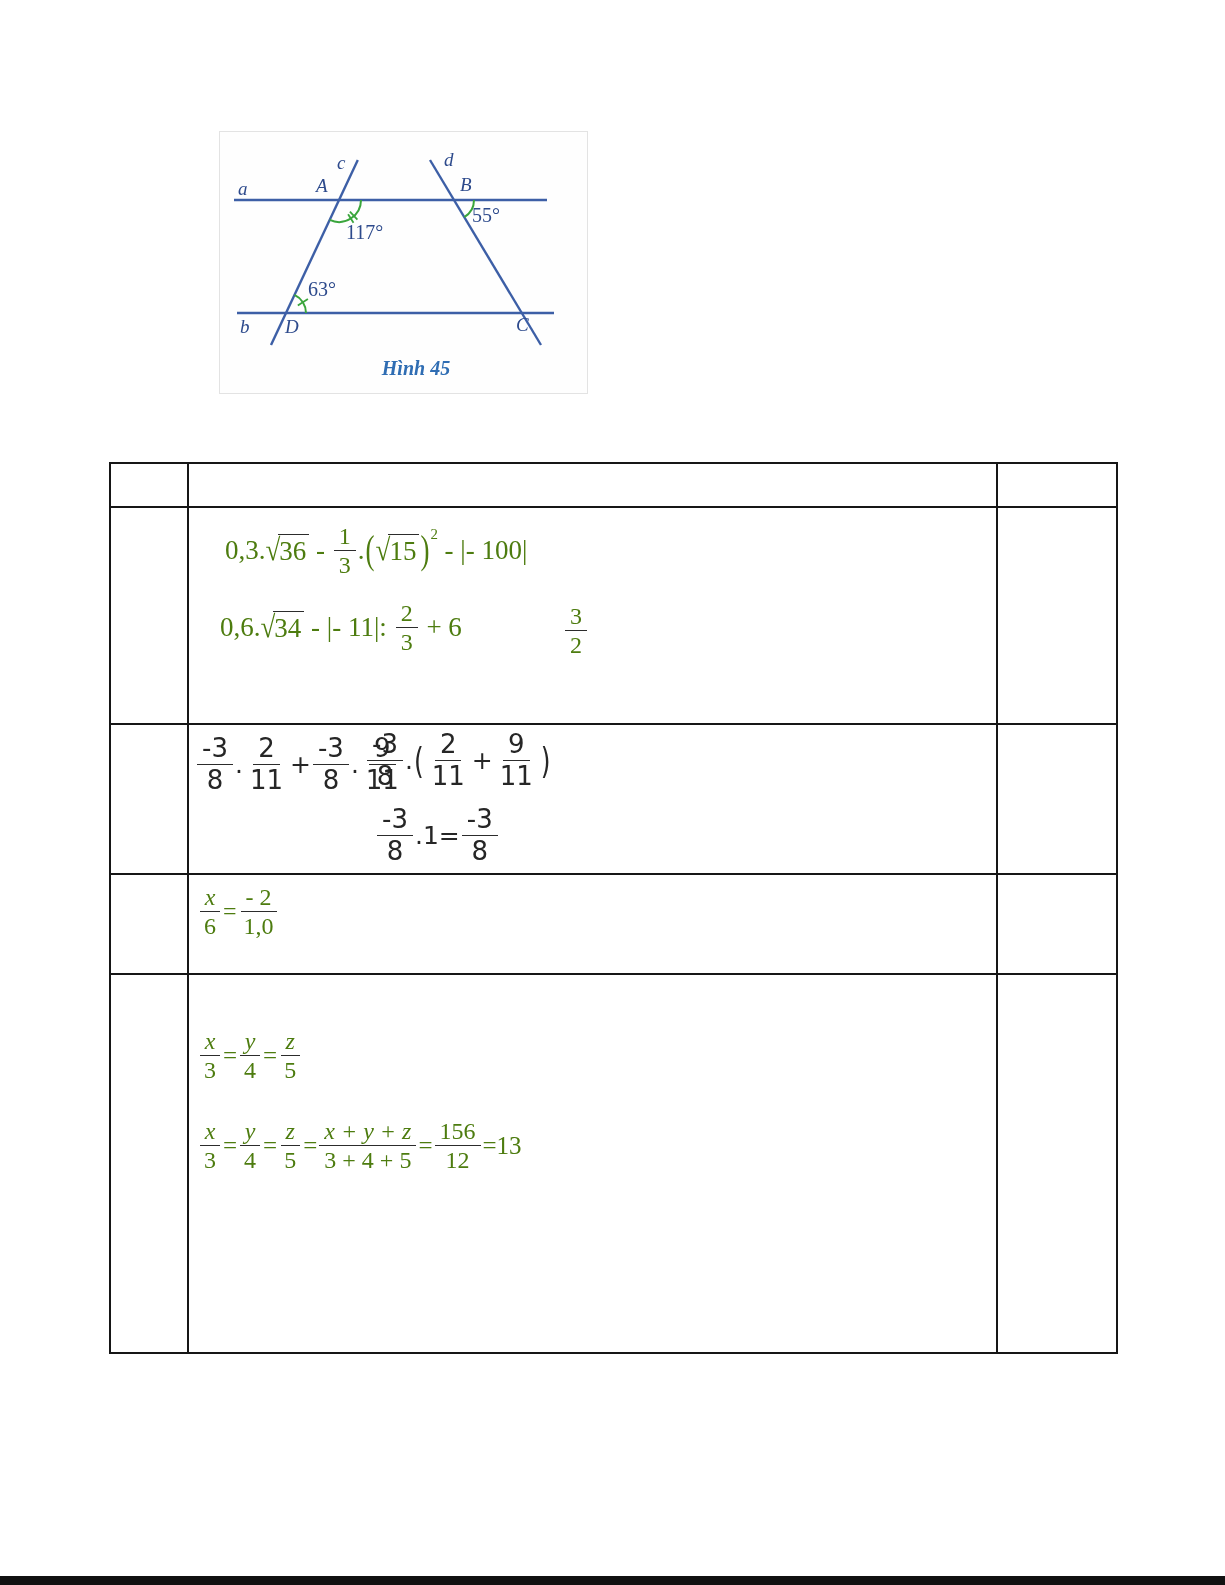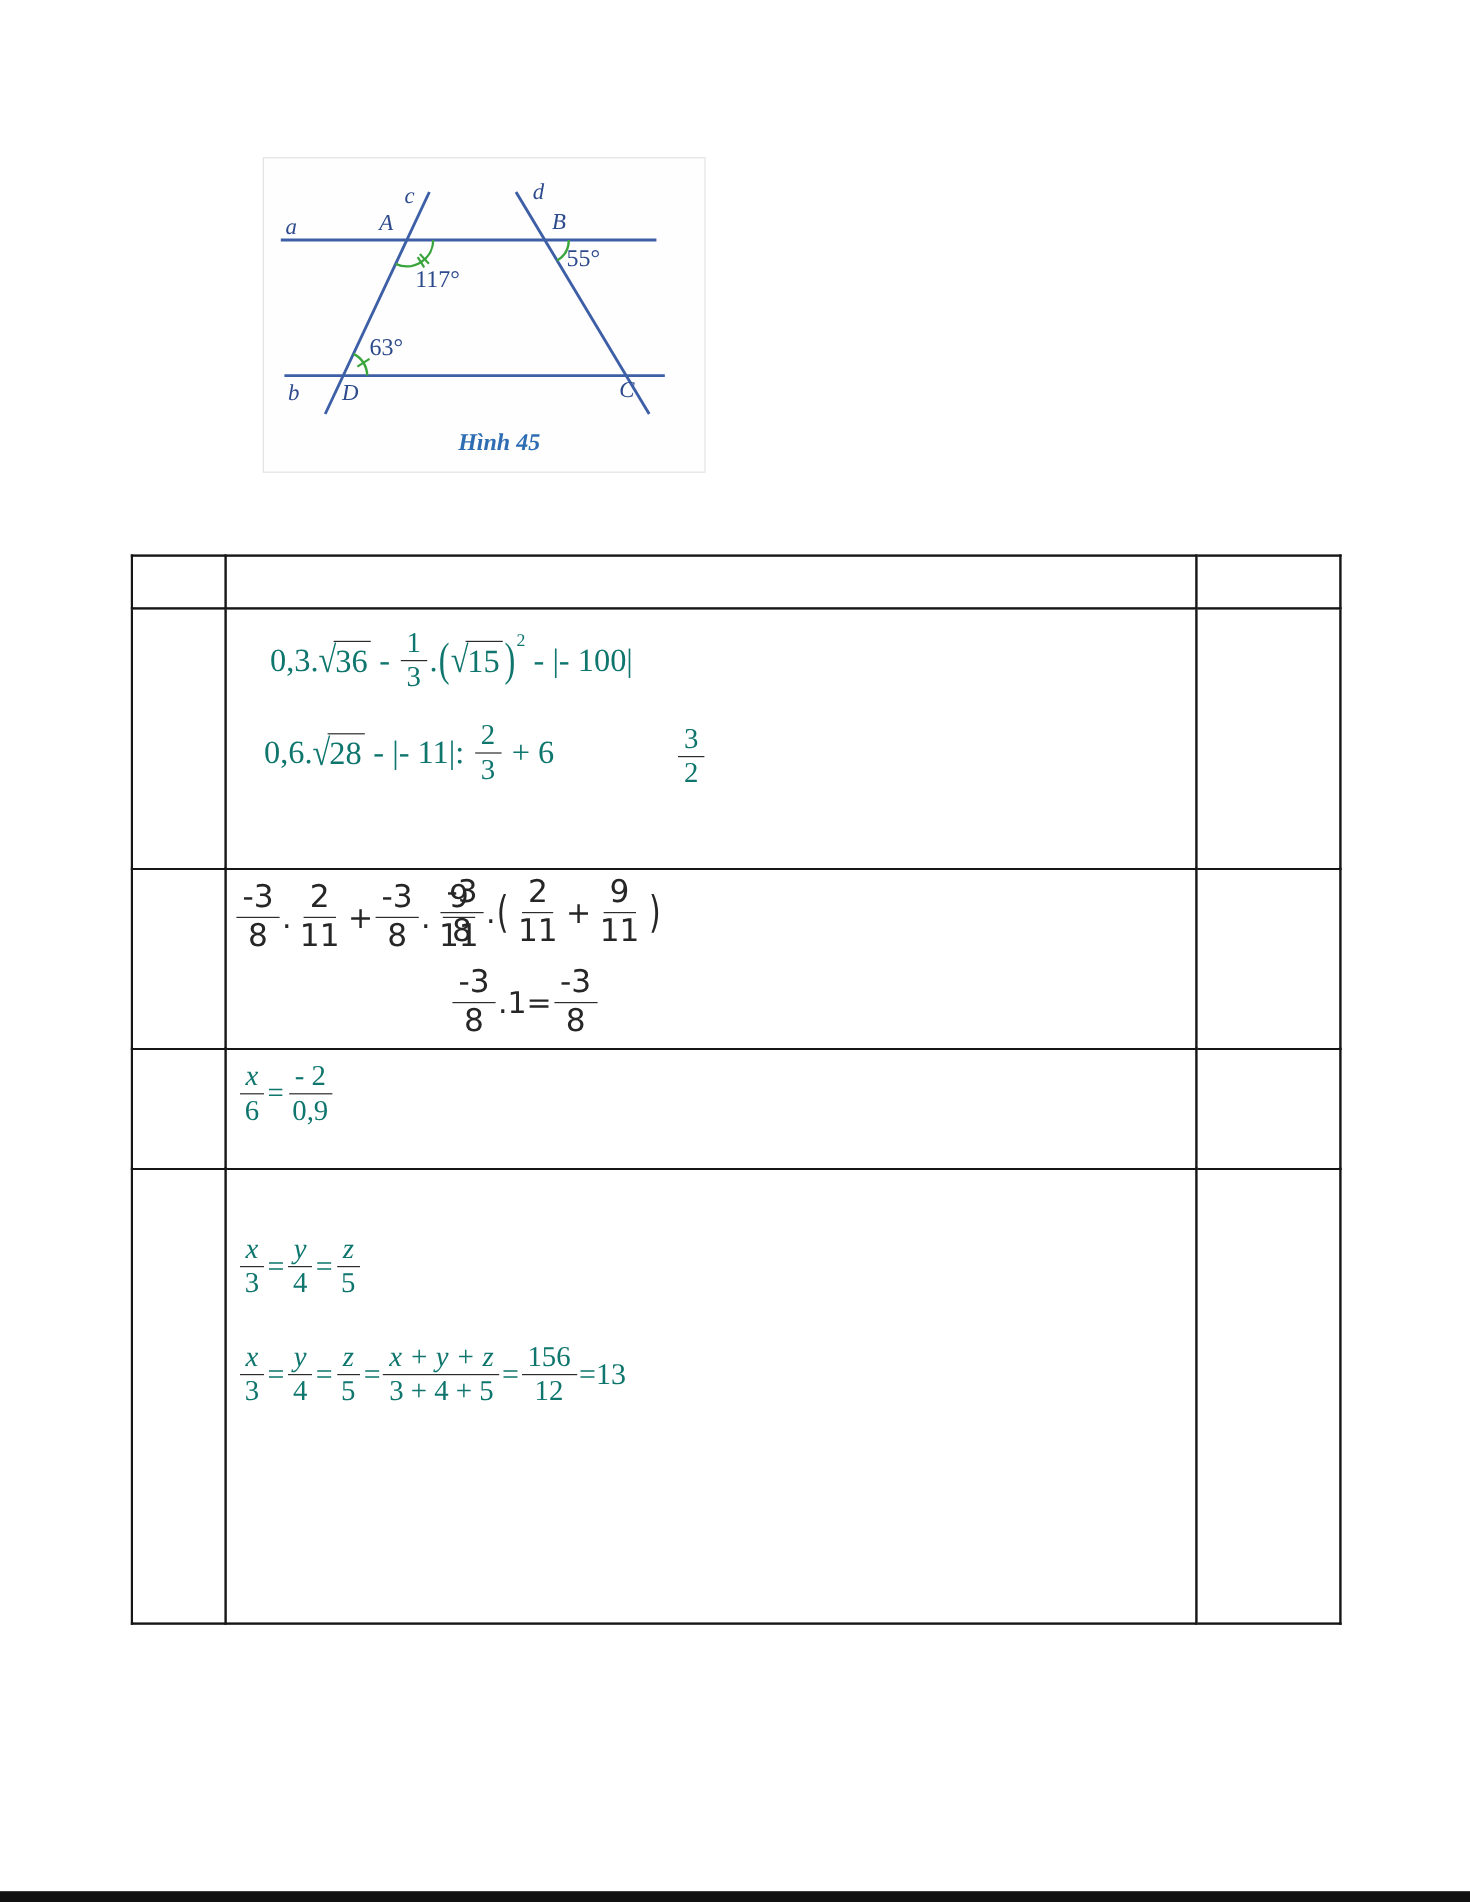--- a/index.html
+++ b/index.html
@@ -21,21 +21,21 @@
     position:absolute;left:109px;top:462px;border-collapse:collapse;
     table-layout:fixed;width:1007px;
   }
   table.sheet td{
     border:2px solid #161616;padding:0;position:relative;vertical-align:top;
     background:#fff;
   }
   
   .meq{
     position:absolute;display:inline-flex;align-items:center;white-space:pre;
-    color:#0f766e;font-family:"Liberation Serif",serif;font-size:27px;
+    color:#4d7c0f;font-family:"Liberation Serif",serif;font-size:27px;
   }
   .meq.sans{font-family:"DejaVu Sans",sans-serif;font-size:25px;color:#262626;}
   .meq .t{display:inline-block;}
   .frac{display:inline-flex;flex-direction:column;align-items:center;
         font-size:24px;line-height:1.18;text-align:center;margin:0 2px;}
   .sans .frac{font-size:26px;}
   .frac .num{border-bottom:1.7px solid #2c2c2c;padding:0 5px;}
   .frac .den{padding:0 5px;}
   .var{font-style:italic;font-family:"Liberation Serif",serif;}
   .sqrt{display:inline-flex;align-items:center;}
@@ -93,38 +93,38 @@
   <tbody>
       <tr style="height:44px">
     <td></td>
     <td></td>
     <td></td>
   </tr>
   <tr style="height:217px">
     <td></td>
     <td>
       <div class="meq" style="left:36px;top:14px;"><span class="t">0,3.</span><span class="sqrt"><span class="rs">√</span><span class="rad">36</span></span><span class="t"> - </span><span class="frac"><span class="num">1</span><span class="den">3</span></span><span class="t">.</span><span class="bigpar">(</span><span class="sqrt"><span class="rs">√</span><span class="rad">15</span></span><span class="bigpar">)</span><sup>2</sup><span class="t"> - |- 100|</span></div>
-      <div class="meq" style="left:31px;top:91px;"><span class="t">0,6.</span><span class="sqrt"><span class="rs">√</span><span class="rad">28</span></span><span class="t"> - |- 11|: </span><span class="frac"><span class="num">2</span><span class="den">3</span></span><span class="t"> + 6</span></div>
+      <div class="meq" style="left:31px;top:91px;"><span class="t">0,6.</span><span class="sqrt"><span class="rs">√</span><span class="rad">34</span></span><span class="t"> - |- 11|: </span><span class="frac"><span class="num">2</span><span class="den">3</span></span><span class="t"> + 6</span></div>
       <div class="meq" style="left:374px;top:94px;"><span class="frac"><span class="num">3</span><span class="den">2</span></span></div>
     </td>
     <td></td>
   </tr>
   <tr style="height:150px">
     <td></td>
     <td>
       <div class="meq sans" style="left:6px;top:8px;"><span class="frac"><span class="num">-3</span><span class="den">8</span></span><span class="t">.</span><span class="frac"><span class="num">2</span><span class="den">11</span></span><span class="t">+</span><span class="frac"><span class="num">-3</span><span class="den">8</span></span><span class="t">.</span><span class="frac"><span class="num">9</span><span class="den">11</span></span></div>
       <div class="meq sans" style="left:176px;top:4px;"><span class="frac"><span class="num">-3</span><span class="den">8</span></span><span class="t">.</span><span class="bigpar">(</span><span class="frac"><span class="num">2</span><span class="den">11</span></span><span class="t">+</span><span class="frac"><span class="num">9</span><span class="den">11</span></span><span class="bigpar">)</span></div>
       <div class="meq sans" style="left:186px;top:79px;"><span class="frac"><span class="num">-3</span><span class="den">8</span></span><span class="t">.1=</span><span class="frac"><span class="num">-3</span><span class="den">8</span></span></div>
     </td>
     <td></td>
   </tr>
   <tr style="height:100px">
     <td></td>
     <td>
-      <div class="meq" style="left:8px;top:8px;font-size:24px;"><span class="frac"><span class="num var">x</span><span class="den">6</span></span><span class="t">=</span><span class="frac"><span class="num">- 2</span><span class="den">0,9</span></span></div>
+      <div class="meq" style="left:8px;top:8px;font-size:24px;"><span class="frac"><span class="num var">x</span><span class="den">6</span></span><span class="t">=</span><span class="frac"><span class="num">- 2</span><span class="den">1,0</span></span></div>
     </td>
     <td></td>
   </tr>
   <tr style="height:379px">
     <td></td>
     <td>
       <div class="meq" style="left:8px;top:52px;font-size:25px;"><span class="frac"><span class="num var">x</span><span class="den">3</span></span><span class="t">=</span><span class="frac"><span class="num var">y</span><span class="den">4</span></span><span class="t">=</span><span class="frac"><span class="num var">z</span><span class="den">5</span></span></div>
       <div class="meq" style="left:8px;top:142px;font-size:25px;"><span class="frac"><span class="num var">x</span><span class="den">3</span></span><span class="t">=</span><span class="frac"><span class="num var">y</span><span class="den">4</span></span><span class="t">=</span><span class="frac"><span class="num var">z</span><span class="den">5</span></span><span class="t">=</span><span class="frac"><span class="num var">x + y + z</span><span class="den">3 + 4 + 5</span></span><span class="t">=</span><span class="frac"><span class="num">156</span><span class="den">12</span></span><span class="t">=13</span></div>
     </td>
     <td></td>

